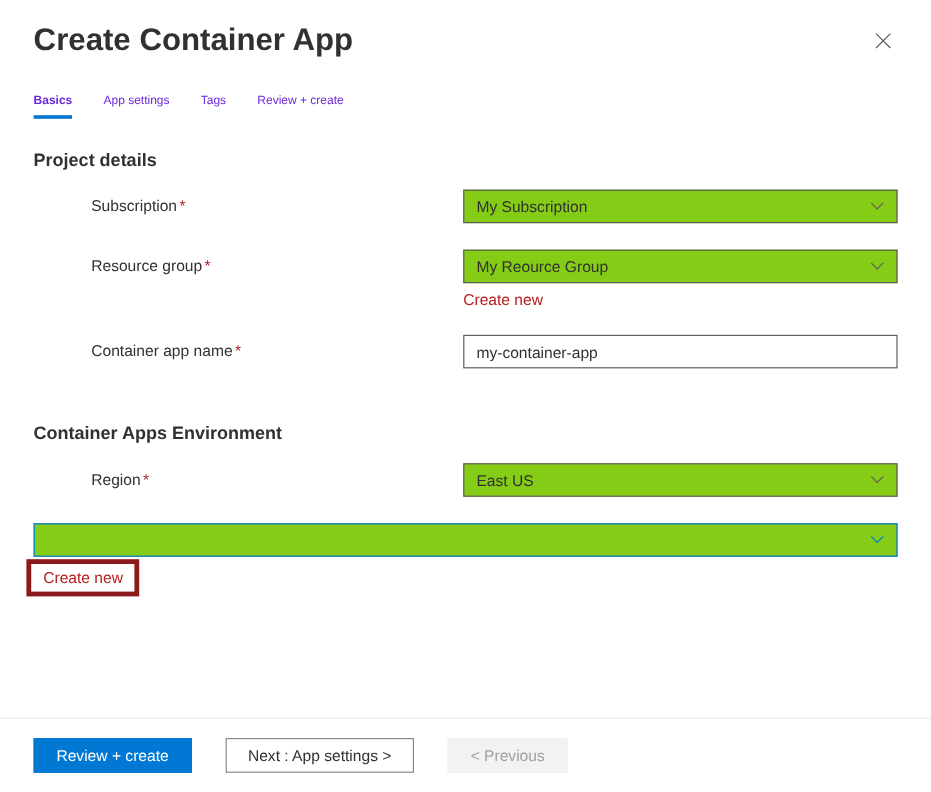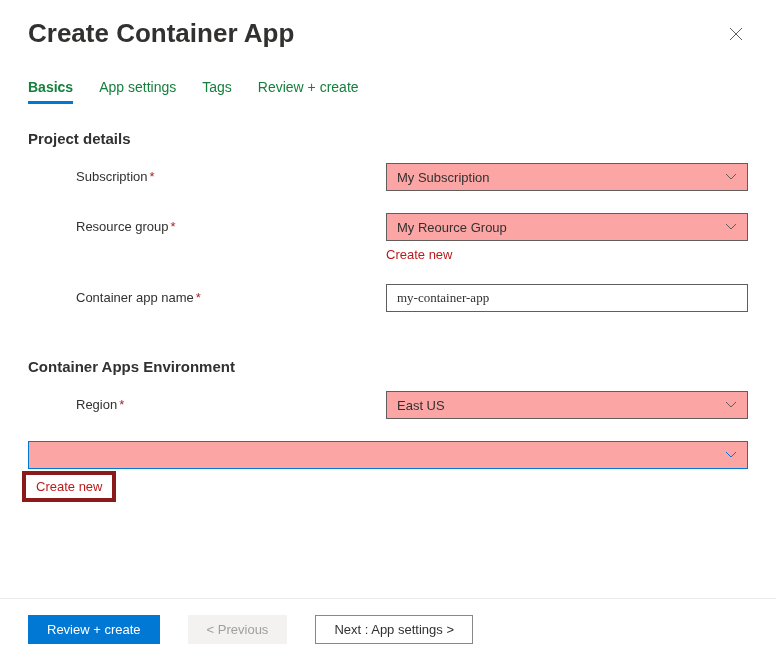--- a/index.html
+++ b/index.html
@@ -37,22 +37,22 @@
       align-items: center;
       justify-content: center;
     }
     .tabs {
       display: flex;
       gap: 26px;
       border-bottom: 0;
       margin-bottom: 26px;
     }
     .tab {
-      font-size: 14px;
-      color: #15803d;
+      font-size: 10px;
+      color: #6d28d9;
       padding-bottom: 6px;
       cursor: pointer;
     }
     .tab.active {
       font-weight: 600;
       border-bottom: 3px solid #0078d4;
     }
     .section-heading {
       font-size: 15px;
       font-weight: 700;
@@ -81,39 +81,39 @@
     }
     .select {
       width: 100%;
       border: 1px solid #605e5c;
       padding: 5px 32px 5px 10px;
       font-size: 13px;
       height: 28px;
       display: flex;
       align-items: center;
       justify-content: space-between;
-      background: #fca5a5;
+      background: #84cc16;
       cursor: pointer;
       position: relative;
       color: #323130;
     }
     .select.focused { border: 1px solid #0078d4; }
     .chevron {
       position: absolute;
       right: 10px;
       top: 50%;
       transform: translateY(-50%);
     }
     .input {
       width: 100%;
       border: 1px solid #605e5c;
       padding: 5px 10px;
       font-size: 13px;
       height: 28px;
-      font-family: Liberation Serif, serif;
+      font-family: Liberation Sans, sans-serif;
       color: #323130;
     }
     .link {
       color: #b91c1c;
       font-size: 13px;
       text-decoration: none;
       cursor: pointer;
       display: inline-block;
       margin-top: 6px;
     }
@@ -238,15 +238,15 @@
         <span class="highlight-box">
           <a class="link">Create new</a>
         </span>
       </div>
     </div>
   </div>
 </div>
 
 <div class="footer">
   <button class="btn primary">Review + create</button>
+  <button class="btn">Next : App settings &gt;</button>
   <button class="btn disabled">&lt; Previous</button>
-  <button class="btn">Next : App settings &gt;</button>
 </div>
 
 </body></html>

